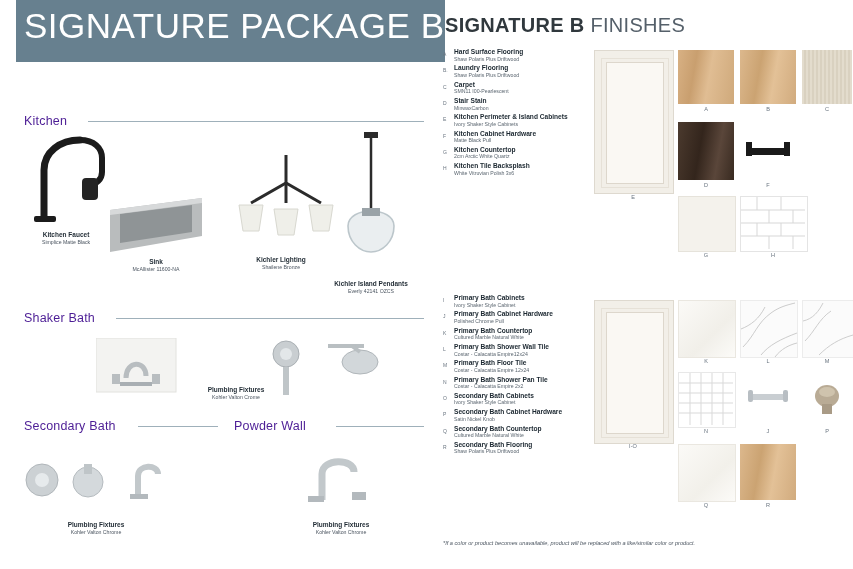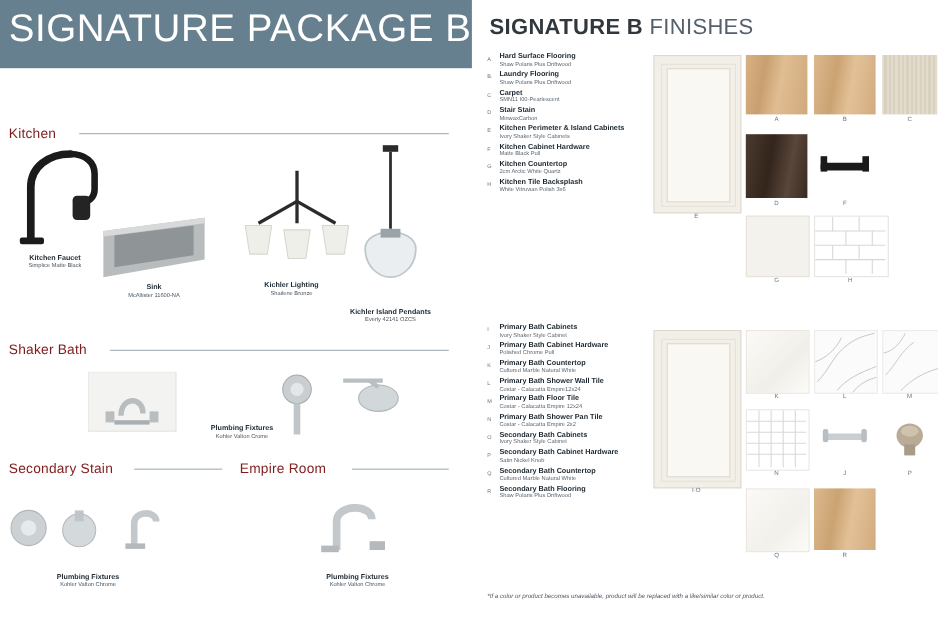--- a/index.html
+++ b/index.html
@@ -6,41 +6,41 @@
   body{
     width:853px;height:569px;
     background:#ffffff;
     font-family:"Liberation Sans", sans-serif;
     color:#2b2b2b;
     overflow:hidden;
     position:relative;
   }
   
   .left{
-    position:absolute;left:0;top:0;width:429px;height:569px;
+    position:absolute;left:16px;top:0;width:429px;height:569px;
   }
   .title-band{
     position:absolute;left:0;top:0;width:429px;height:62px;
     background:#67808f;
   }
   .title-band .txt{
     position:absolute;left:8px;top:6px;
     font-size:35px;font-weight:300;letter-spacing:.5px;
     color:#ffffff;
     font-family:"Liberation Sans", sans-serif;
   }
   .fixtures-head{
     position:absolute;left:8px;top:78px;
     font-size:21px;font-weight:300;letter-spacing:.3px;color:#30383d;
   }
   .fixtures-head b{font-weight:700;}
   .fixtures-head span.light{font-weight:300;color:#55606a;}
 
   .sec-label{
-    position:absolute;font-size:12.5px;font-weight:400;color:#7f1d1d;letter-spacing:.2px;
+    position:absolute;font-size:12.5px;font-weight:400;color:#4c1d95;letter-spacing:.2px;
   }
   .sec-rule{
     position:absolute;height:1px;background:#9fb0ba;
   }
 
   .caption{
     position:absolute;text-align:center;line-height:1.25;
   }
   .caption .c1{font-size:6.5px;font-weight:700;color:#1f2a33;display:block;}
   .caption .c2{font-size:5.2px;font-weight:400;color:#4b5560;display:block;}
@@ -161,23 +161,23 @@
     <rect x="19" y="35" width="6" height="28" fill="#bfc5c8"></rect>
     <path d="M64 14 L100 14" stroke="#b9bfc2" stroke-width="4"></path>
     <ellipse cx="96" cy="30" rx="18" ry="12" fill="#d2d7da" stroke="#b0b6ba"></ellipse>
     <path d="M88 14 L96 20" stroke="#b9bfc2" stroke-width="4"></path>
   </svg>
   <div class="caption" style="left:160px;top:386px;width:120px;">
     <span class="c1">Plumbing Fixtures</span>
     <span class="c2">Kohler Valton  Crome</span>
   </div>
 
-  <div class="sec-label" style="left:8px;top:419px;">Secondary Stain</div>
+  <div class="sec-label" style="left:8px;top:419px;">Secondary Bath</div>
   <div class="sec-rule" style="left:122px;top:426px;width:80px;"></div>
-  <div class="sec-label" style="left:218px;top:419px;">Empire Room</div>
+  <div class="sec-label" style="left:218px;top:419px;">Powder Wall</div>
   <div class="sec-rule" style="left:320px;top:426px;width:88px;"></div>
 
   <svg width="160" height="70" style="position:absolute;left:2px;top:440px;">
     <circle cx="24" cy="40" r="16" fill="#ccd1d4" stroke="#b0b6ba"></circle>
     <circle cx="24" cy="40" r="7" fill="#e6eaec"></circle>
     <circle cx="70" cy="42" r="15" fill="#d4d9dc" stroke="#b5bbbf"></circle>
     <rect x="66" y="24" width="8" height="10" fill="#bfc5c8"></rect>
     <path d="M120 56 L120 36 C120 24 140 24 140 34" stroke="#c2c8cb" stroke-width="6" fill="none"></path>
     <rect x="112" y="54" width="18" height="5" fill="#b3b9bd"></rect>
   </svg>

